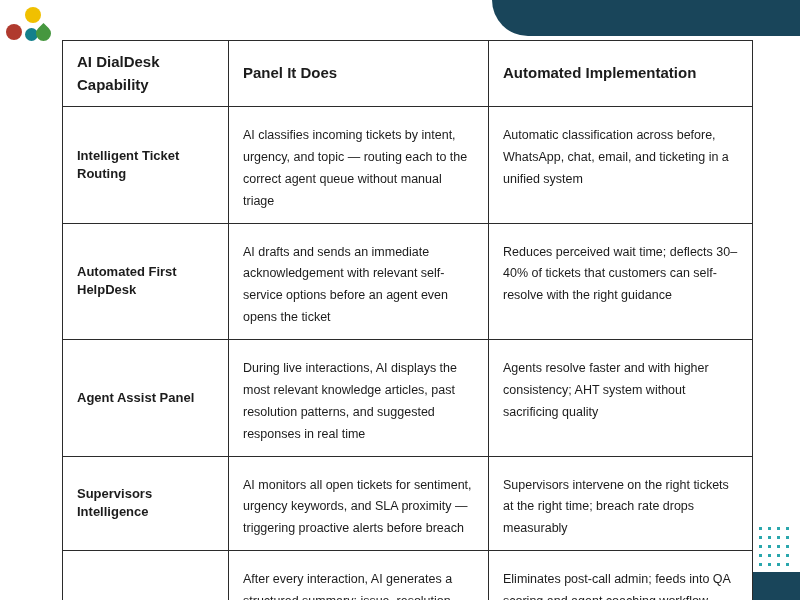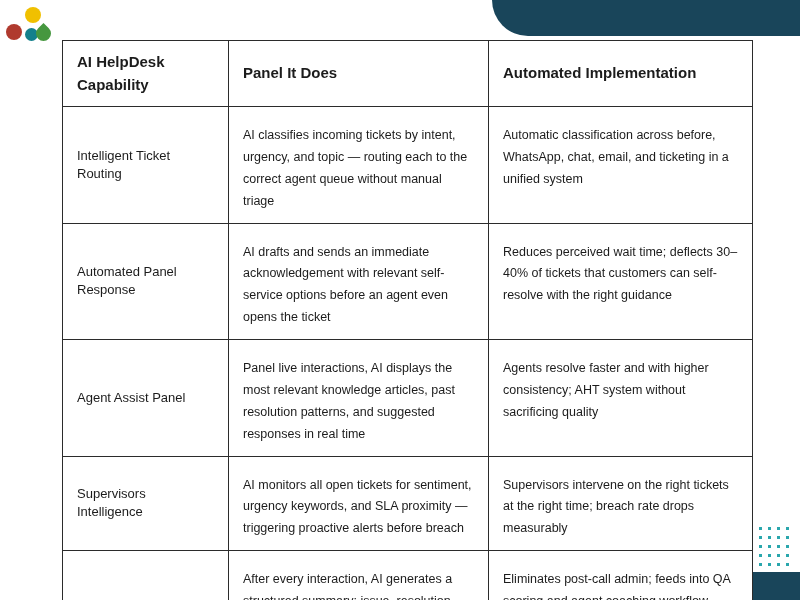--- a/index.html
+++ b/index.html
@@ -66,21 +66,21 @@
   }
   .cap-table th {
     font-size:15px;
     font-weight:bold;
     height:62px;
     vertical-align:middle;
     line-height:1.5;
   }
   .cap-table td.cap {
     font-size:13px;
-    font-weight:normal;
+    font-weight:bold;
     vertical-align:middle;
     line-height:1.4;
   }
   .cap-table td.body {
     font-size:12.5px;
     line-height:1.75;
     vertical-align:top;
     padding-top:18px;
     margin-top:12px;
   }
@@ -104,39 +104,39 @@
 <div class="dots-blue"></div>
 
 <table class="cap-table">
   <colgroup>
     <col style="width:166px">
     <col style="width:260px">
     <col style="width:264px">
   </colgroup>
   <thead>
     <tr>
-      <th>AI HelpDesk Capability</th>
+      <th>AI DialDesk Capability</th>
       <th>Panel It Does</th>
       <th>Automated Implementation</th>
     </tr>
   </thead>
   <tbody>
     <tr>
       <td class="cap">Intelligent Ticket Routing</td>
       <td class="body">AI classifies incoming tickets by intent, urgency, and topic — routing each to the correct agent queue without manual triage</td>
       <td class="body">Automatic classification across before, WhatsApp, chat, email, and ticketing in a unified system</td>
     </tr>
     <tr>
-      <td class="cap">Automated Panel Response</td>
+      <td class="cap">Automated First HelpDesk</td>
       <td class="body">AI drafts and sends an immediate acknowledgement with relevant self-service options before an agent even opens the ticket</td>
       <td class="body">Reduces perceived wait time; deflects 30–40% of tickets that customers can self-resolve with the right guidance</td>
     </tr>
     <tr>
       <td class="cap">Agent Assist Panel</td>
-      <td class="body">Panel live interactions, AI displays the most relevant knowledge articles, past resolution patterns, and suggested responses in real time</td>
+      <td class="body">During live interactions, AI displays the most relevant knowledge articles, past resolution patterns, and suggested responses in real time</td>
       <td class="body">Agents resolve faster and with higher consistency; AHT system without sacrificing quality</td>
     </tr>
     <tr>
       <td class="cap">Supervisors Intelligence</td>
       <td class="body">AI monitors all open tickets for sentiment, urgency keywords, and SLA proximity — triggering proactive alerts before breach</td>
       <td class="body">Supervisors intervene on the right tickets at the right time; breach rate drops measurably</td>
     </tr>
     <tr>
       <td class="cap">Auto-Summarisation</td>
       <td class="body">After every interaction, AI generates a structured summary: issue, resolution, sentiment, and follow-up action — automatically</td>

